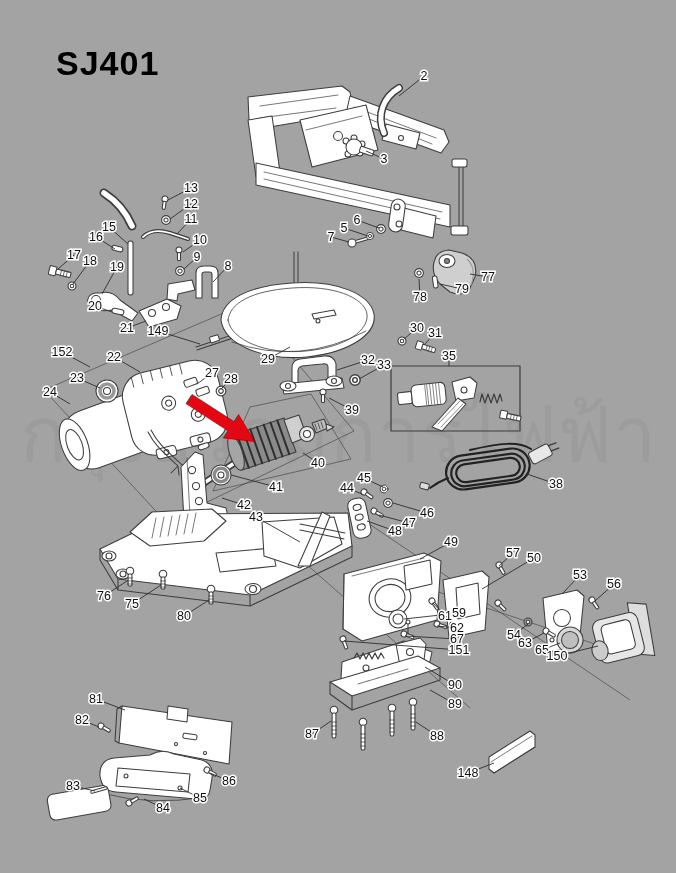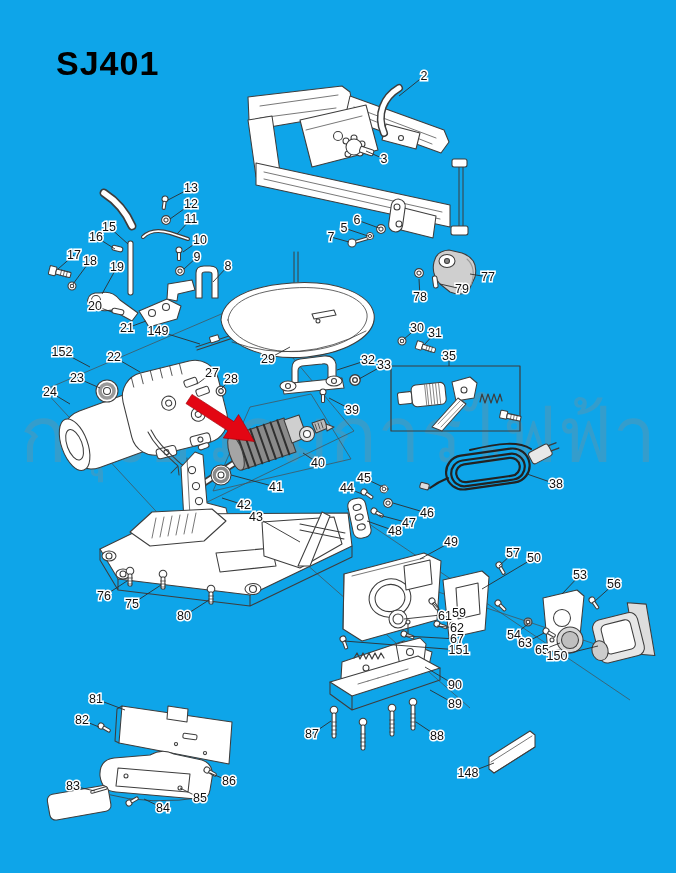--- a/index.html
+++ b/index.html
@@ -1,16 +1,16 @@
 <!DOCTYPE html>
 <html><head>
 <meta charset="utf-8">
 <style>
   html,body{margin:0;padding:0;background:#fff;}
-  .page{position:relative;width:676px;height:873px;background:#0ea5e9;overflow:hidden;
+  .page{position:relative;width:676px;height:873px;background:#a3a3a3;overflow:hidden;
         font-family:"Liberation Sans",sans-serif;}
   .title{position:absolute;left:56px;top:44px;font-size:34px;font-weight:800;
          letter-spacing:1px;color:#000;}
   svg.diagram{position:absolute;left:0;top:0;}
   .wm{font-family:"DejaVu Sans",sans-serif;font-size:78px;fill:#8d8d8d;opacity:.30;
       text-anchor:middle;}
   #labels text{font:12.5px "Liberation Sans",sans-serif;fill:#101010;text-anchor:middle;
       stroke:#fff;stroke-width:3px;paint-order:stroke;}
   #leaders line{stroke:#2e2e2e;stroke-width:0.9;}
 </style>

